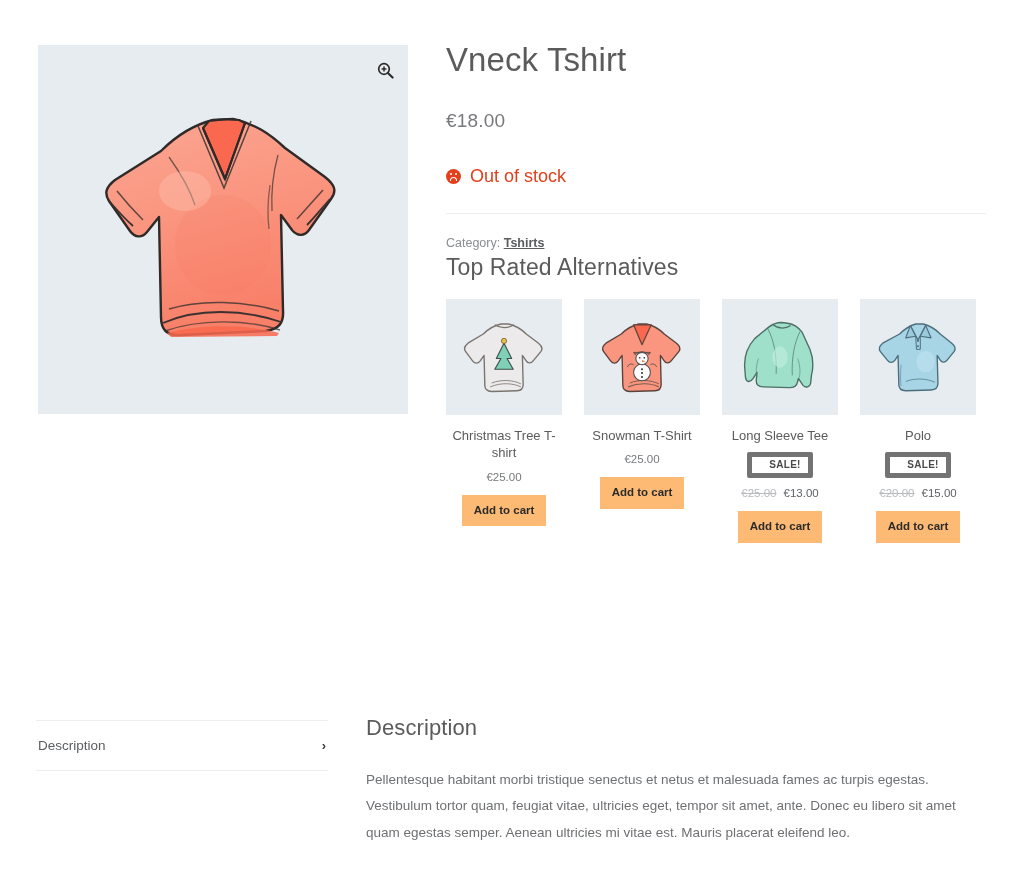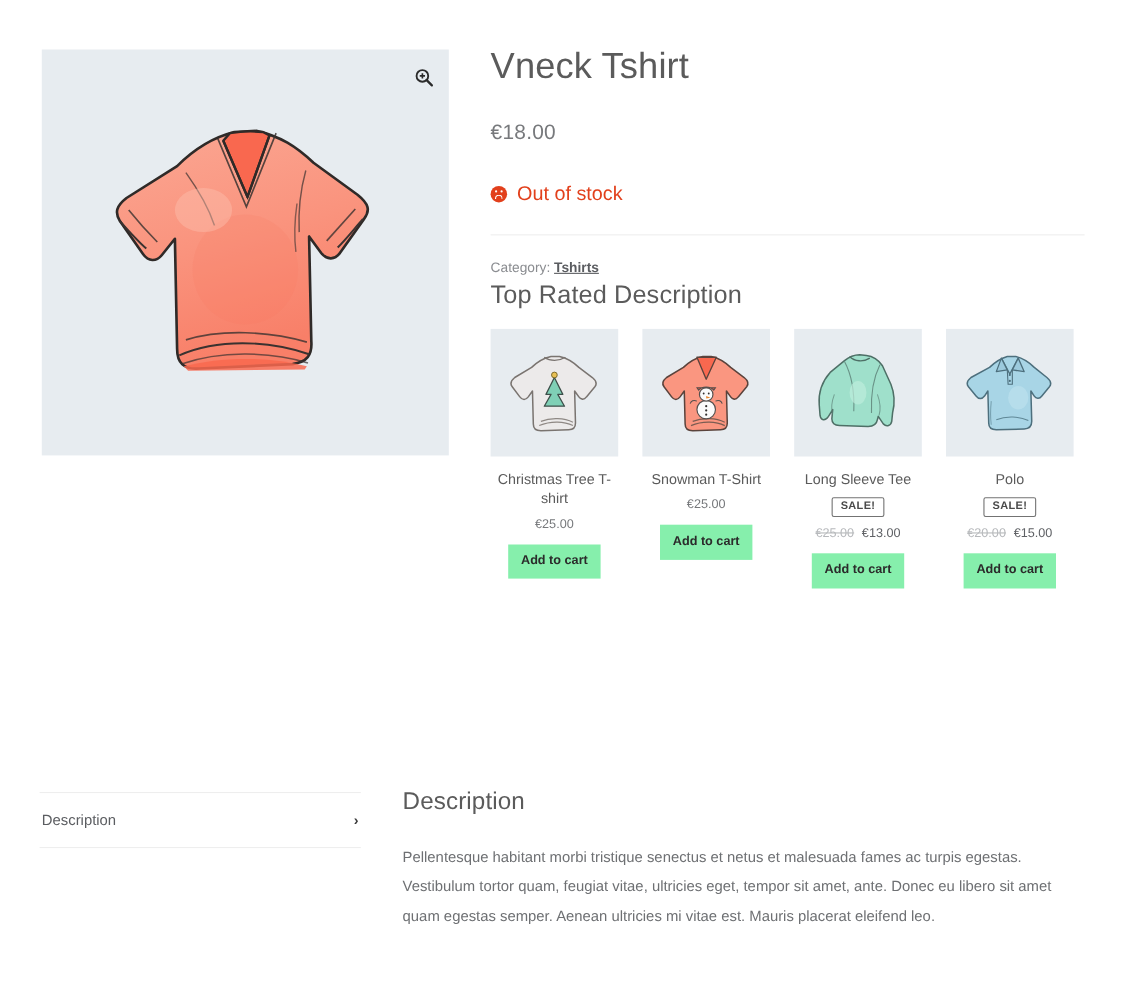--- a/index.html
+++ b/index.html
@@ -135,23 +135,23 @@
   }
   .related-name {
     font-size: 13px;
     color: #5b5b5b;
     line-height: 1.35;
     margin: 12px 0 0 0;
     cursor: pointer;
   }
   .sale-badge {
     display: inline-block;
-    border: 1px solid #737373;
+    border: 5px solid #737373;
     border-radius: 2px;
-    padding: 2px 7px 3px 7px;
+    padding: 2px 7px 3px 17px;
     font-size: 10px;
     font-weight: bold;
     color: #4a4a4a;
     letter-spacing: .3px;
     margin-top: 8px;
   }
   .related-price {
     font-size: 11.5px;
     color: #77797c;
     margin-top: 9px;
@@ -159,21 +159,21 @@
   }
   .price-old {
     color: #b7b9bc;
     text-decoration: line-through;
     margin-right: 7px;
   }
   .price-new { color: #5f6165; margin-top: 28px; }
   .add-btn {
     display: inline-block;
     margin-top: 12px;
-    background: #86efac;
+    background: #fdba74;
     border: none;
     color: #2b2b2b;
     font-weight: bold;
     font-size: 11.5px;
     padding: 10px 12px;
     cursor: pointer;
     font-family: inherit;
     line-height: 1;
   }
 
@@ -286,21 +286,21 @@
       <span class="stock-text">Out of stock</span>
     </div>
 
     <div class="summary-divider"></div>
 
     <div class="meta-row">
       <span>Category:</span>
       <a class="meta-link">Tshirts</a>
     </div>
 
-    <h2 class="related-title">Top Rated Description</h2>
+    <h2 class="related-title">Top Rated Alternatives</h2>
     <div class="related-grid">
 
       <div class="related-item">
         <div class="thumb">
           <svg width="92" height="80" viewBox="0 0 120 104">
             <path d="M33,22 C40,15 47,11 56,9 L66,9 C75,11 82,15 89,22 L105,34 C110,38 111,41 108,45
                      L98,57 C95,61 91,60 89,57 L84,50 L85,88 C85,93 83,96 77,96 L44,97
                      C38,97 35,94 35,89 L34,50 L29,57 C26,61 22,61 19,57 L10,45 C7,41 8,38 13,34 Z" fill="#eceaea" stroke="#7a7470" stroke-width="1.8" stroke-linejoin="round"></path>
             <path d="M48,10 C55,15 65,15 73,10" fill="none" stroke="#7a7470" stroke-width="1.6"></path>
             <path d="M44,86 C56,81 72,82 82,87" fill="none" stroke="#8e8884" stroke-width="1.3"></path>

